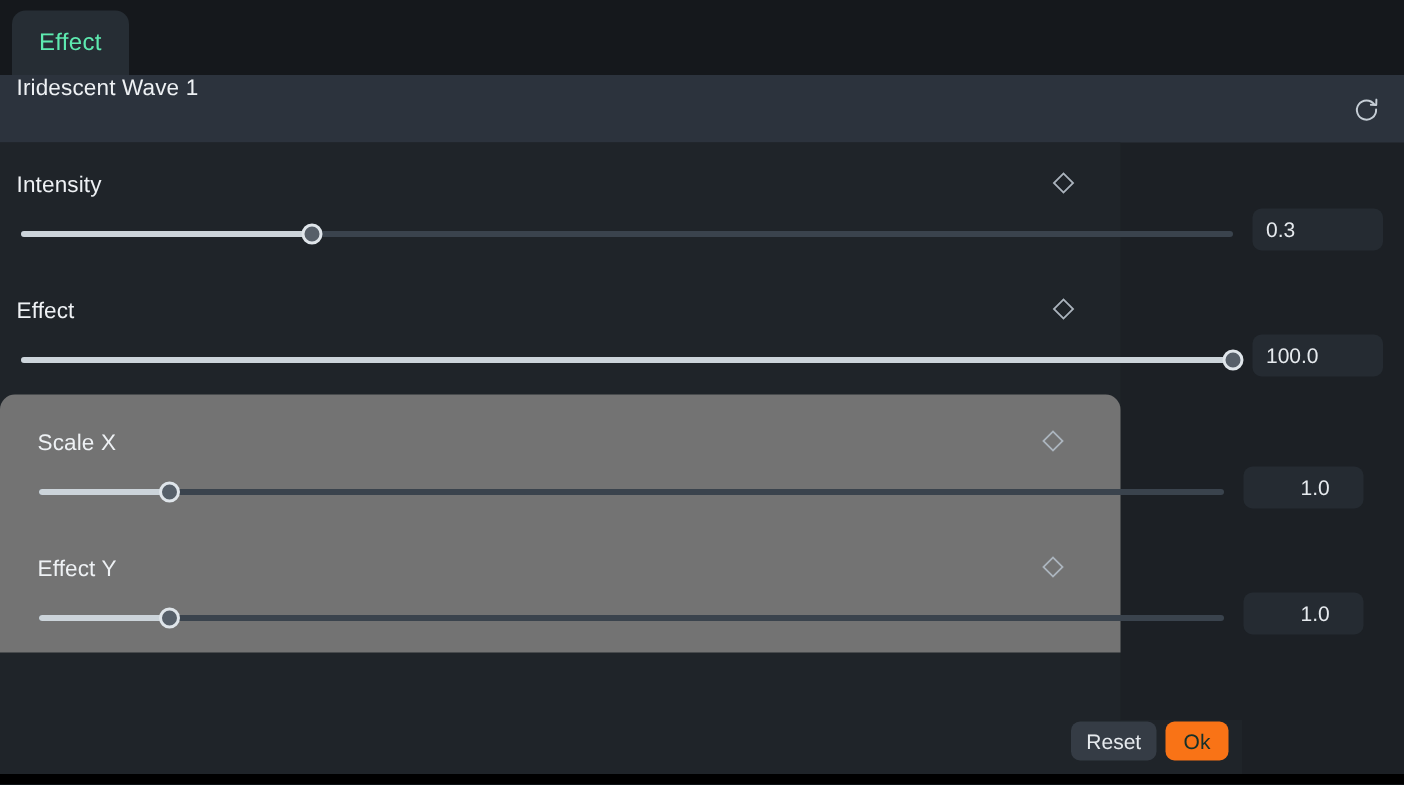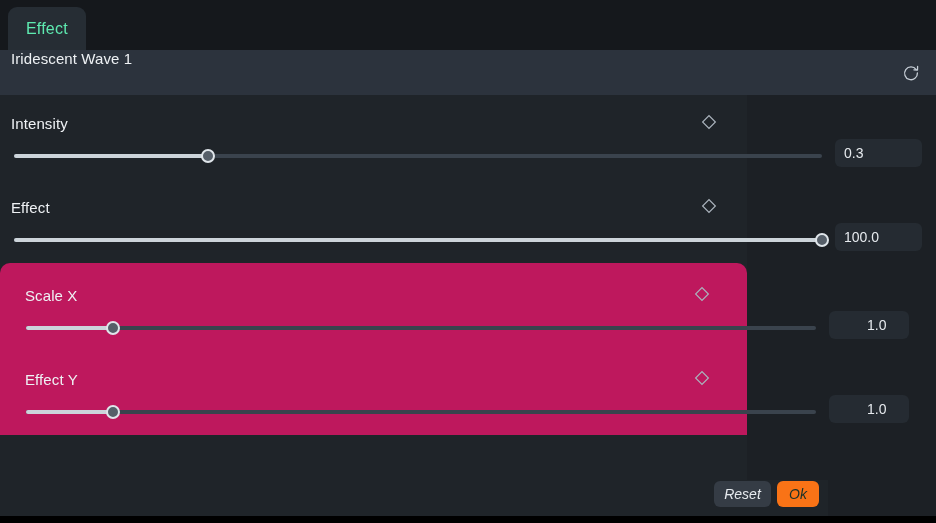--- a/index.html
+++ b/index.html
@@ -173,38 +173,37 @@
     border-left: 6px solid transparent;
     border-right: 6px solid transparent;
     border-bottom: 7px solid #8d969f;
   }
 
   
   .subpanel {
     position: relative;
     margin-left: 0;
     margin-right: 0;
-    background: #be185d;
+    background: #737373;
     border-radius: 10px 10px 0 0;
     padding-top: 4px;
   }
   .subpanel .prop-label { left: 25px; }
   .subpanel .slider { left: 26px; width: 790px; }
   .subpanel .value-box { left: 829px; width: 80px; padding-left: 38px; }
   .subpanel .keyframe-icon { right: 36px; }
 
   
   .footer {
     position: absolute;
     left: 0;
     bottom: 0;
     width: 828px;
     height: 43px;
     background: #1f2429;
-    font-style: italic;
   }
   .btn {
     position: absolute;
     height: 26px;
     border-radius: 6px;
     display: flex;
     align-items: center;
     justify-content: center;
     font-size: 14px;
     cursor: pointer;

